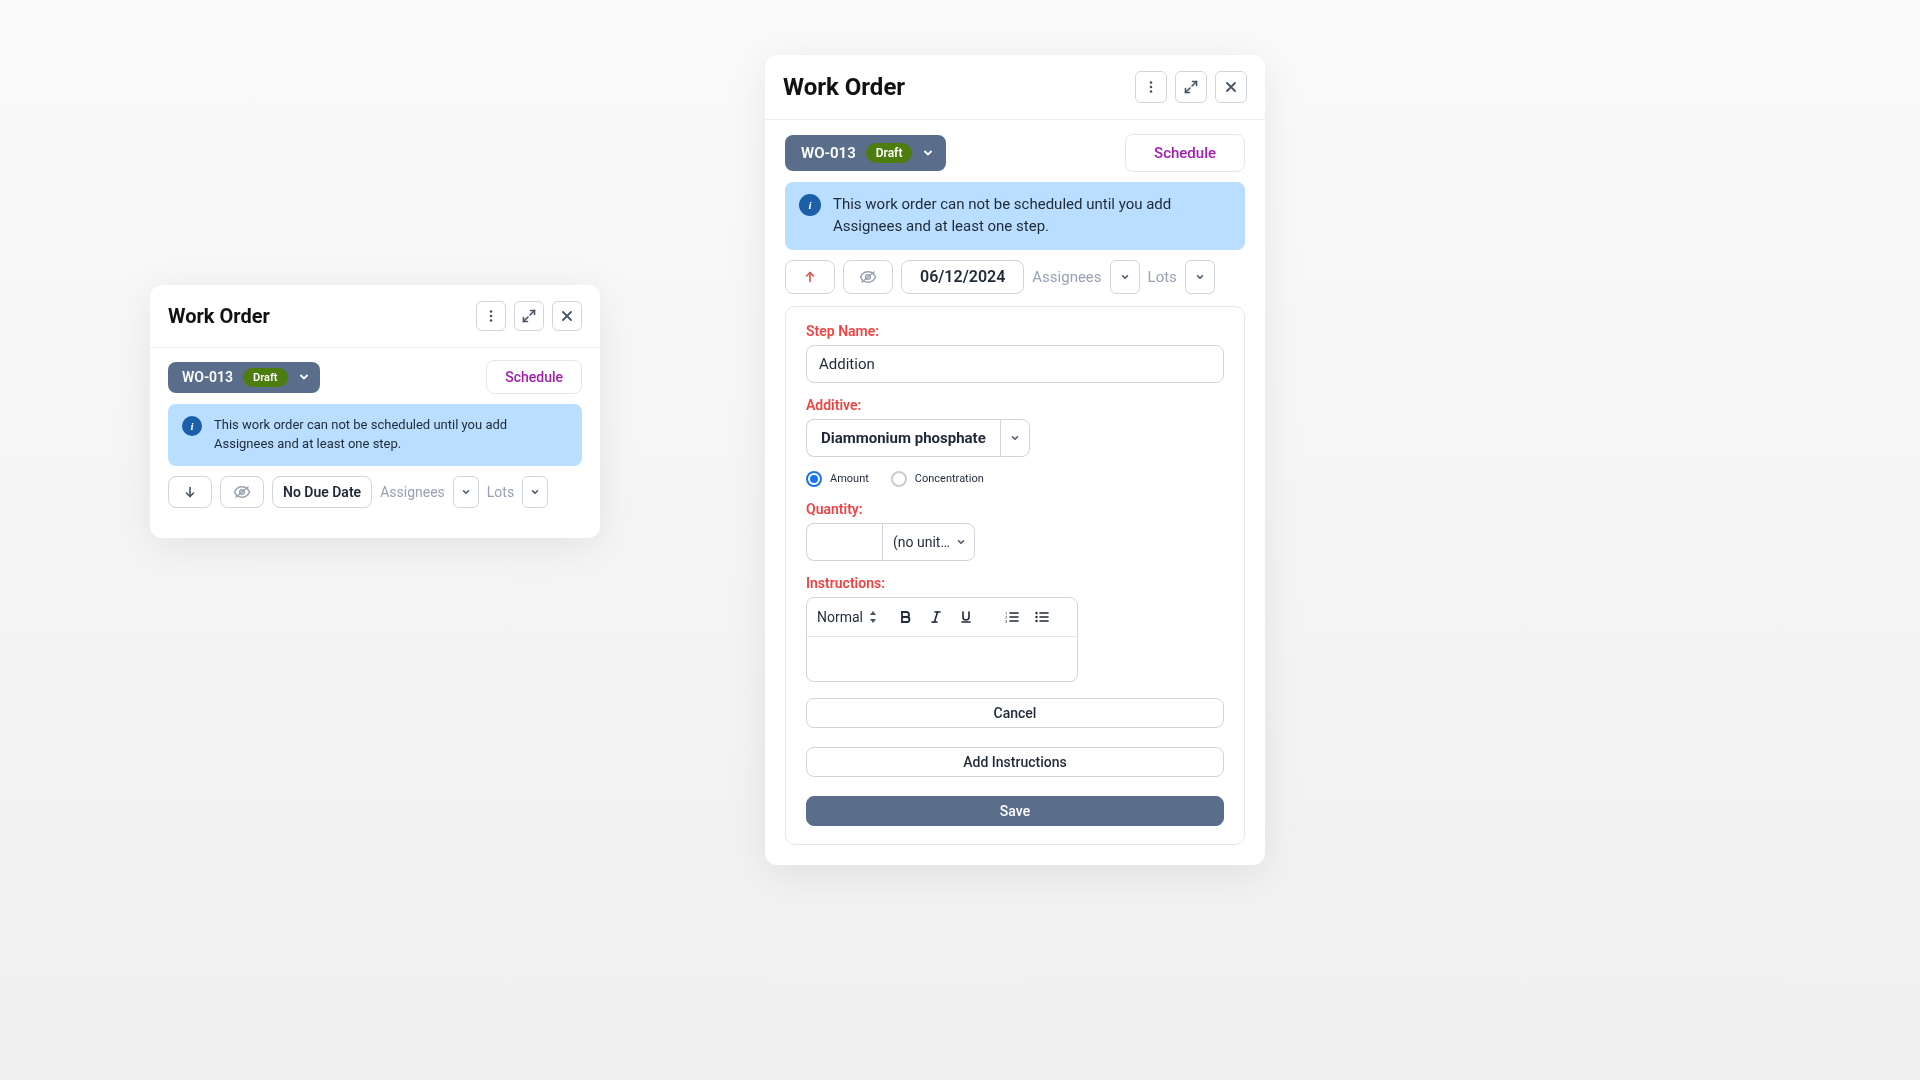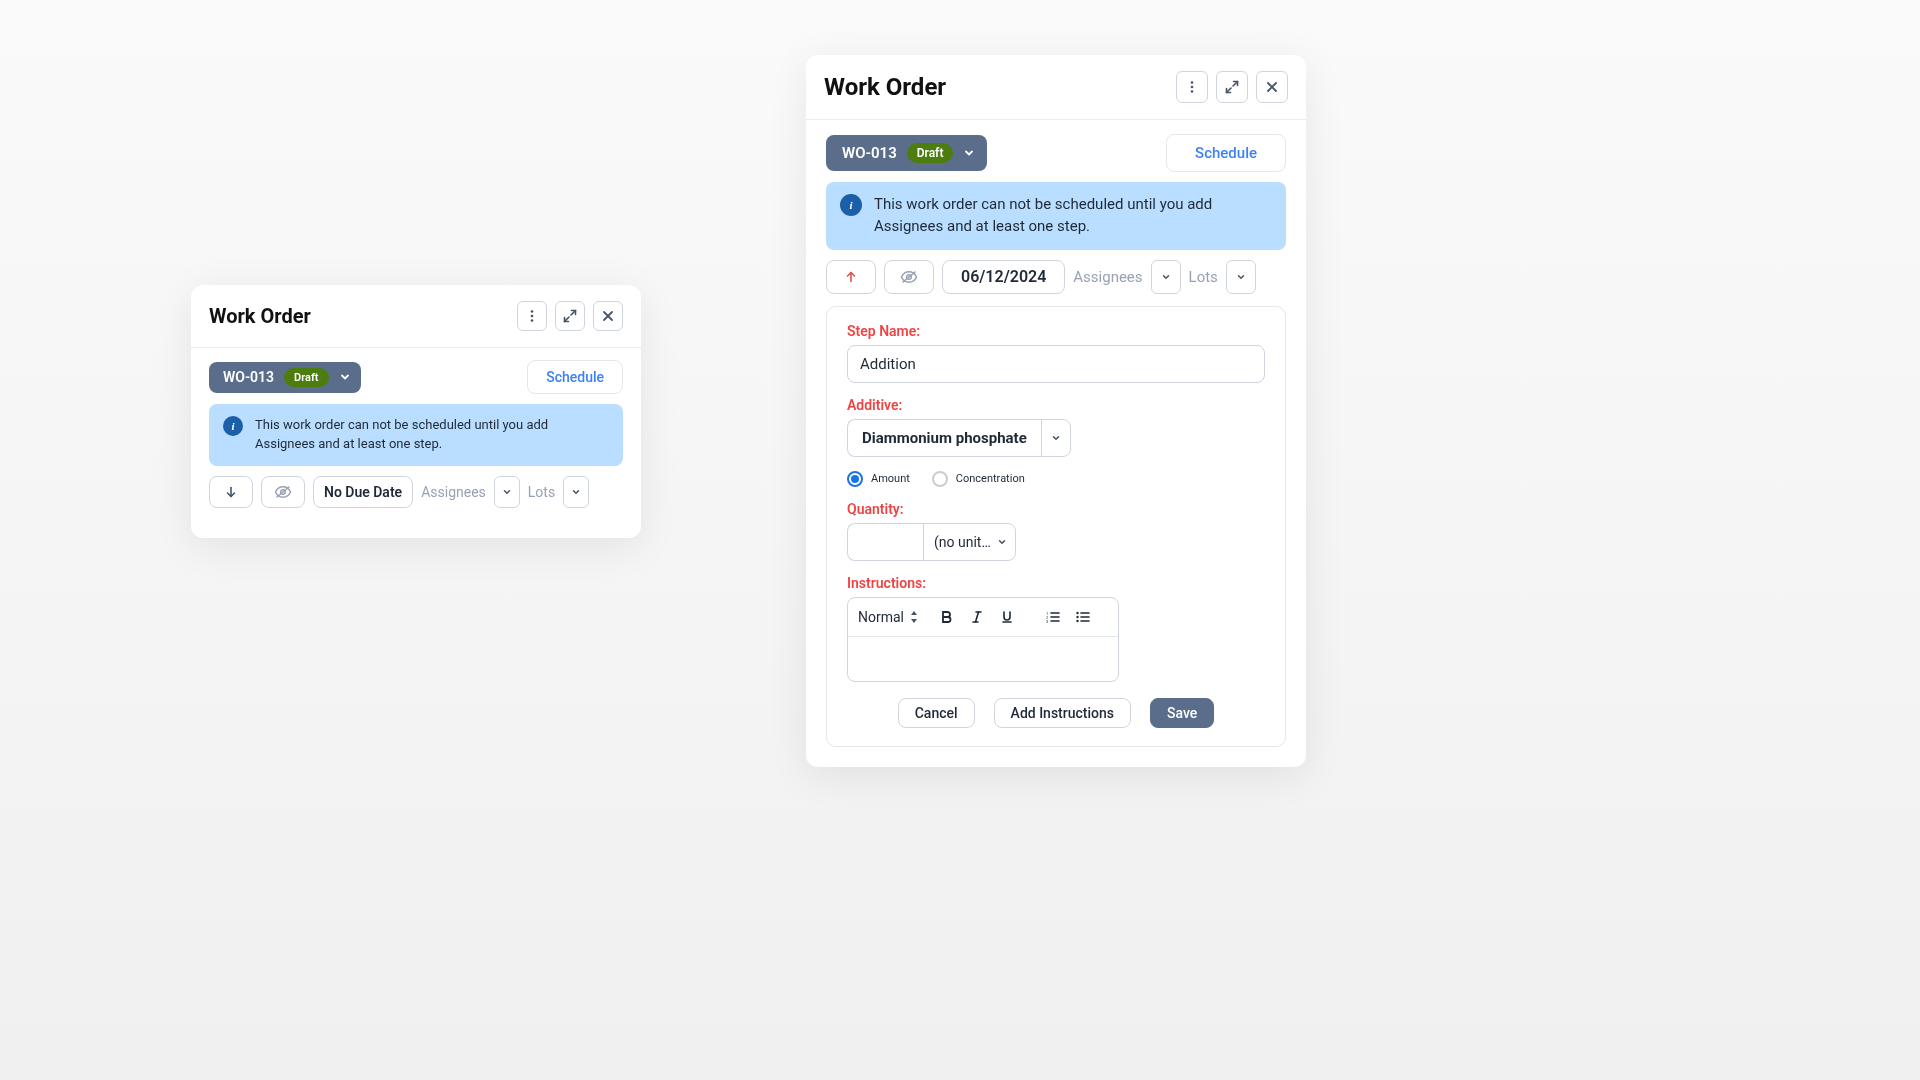--- a/index.html
+++ b/index.html
@@ -14,21 +14,20 @@
   width: 1920px;
   height: 1080px;
   position: relative;
 }
 
 .card {
   background: #fff;
   border-radius: 12px;
   box-shadow: 0 8px 40px rgba(0,0,0,0.08);
   position: absolute;
-  margin-left: 41px;
 }
 
 .card-small {
   left: 150px;
   top: 285px;
   width: 450px;
 }
 
 .card-large {
   left: 765px;
@@ -126,21 +125,21 @@
 }
 
 .chevron {
   width: 12px;
   height: 12px;
 }
 
 .schedule-btn {
   border: 1px solid #e4e7ec;
   background: #fff;
-  color: #3b82f6;
+  color: #a21caf;
   font-size: 14px;
   font-weight: 500;
   padding: 8px 18px;
   border-radius: 8px;
 }
 
 .card-large .schedule-btn {
   font-size: 15px;
   padding: 9px 28px;
 }
@@ -436,23 +435,24 @@
   border-radius: 4px;
 }
 
 .editor-body {
   min-height: 44px;
   padding: 8px 10px;
 }
 
 .footer-row {
   display: flex;
-  justify-content: center;
+  justify-content: space-between;
   gap: 19px;
   margin-top: 16px;
+  flex-direction: column;
 }
 
 .btn {
   border: 1px solid #d0d5dd;
   background: #fff;
   border-radius: 8px;
   padding: 6px 16px;
   font-size: 14px;
   font-weight: 500;
   color: #1f2937;

